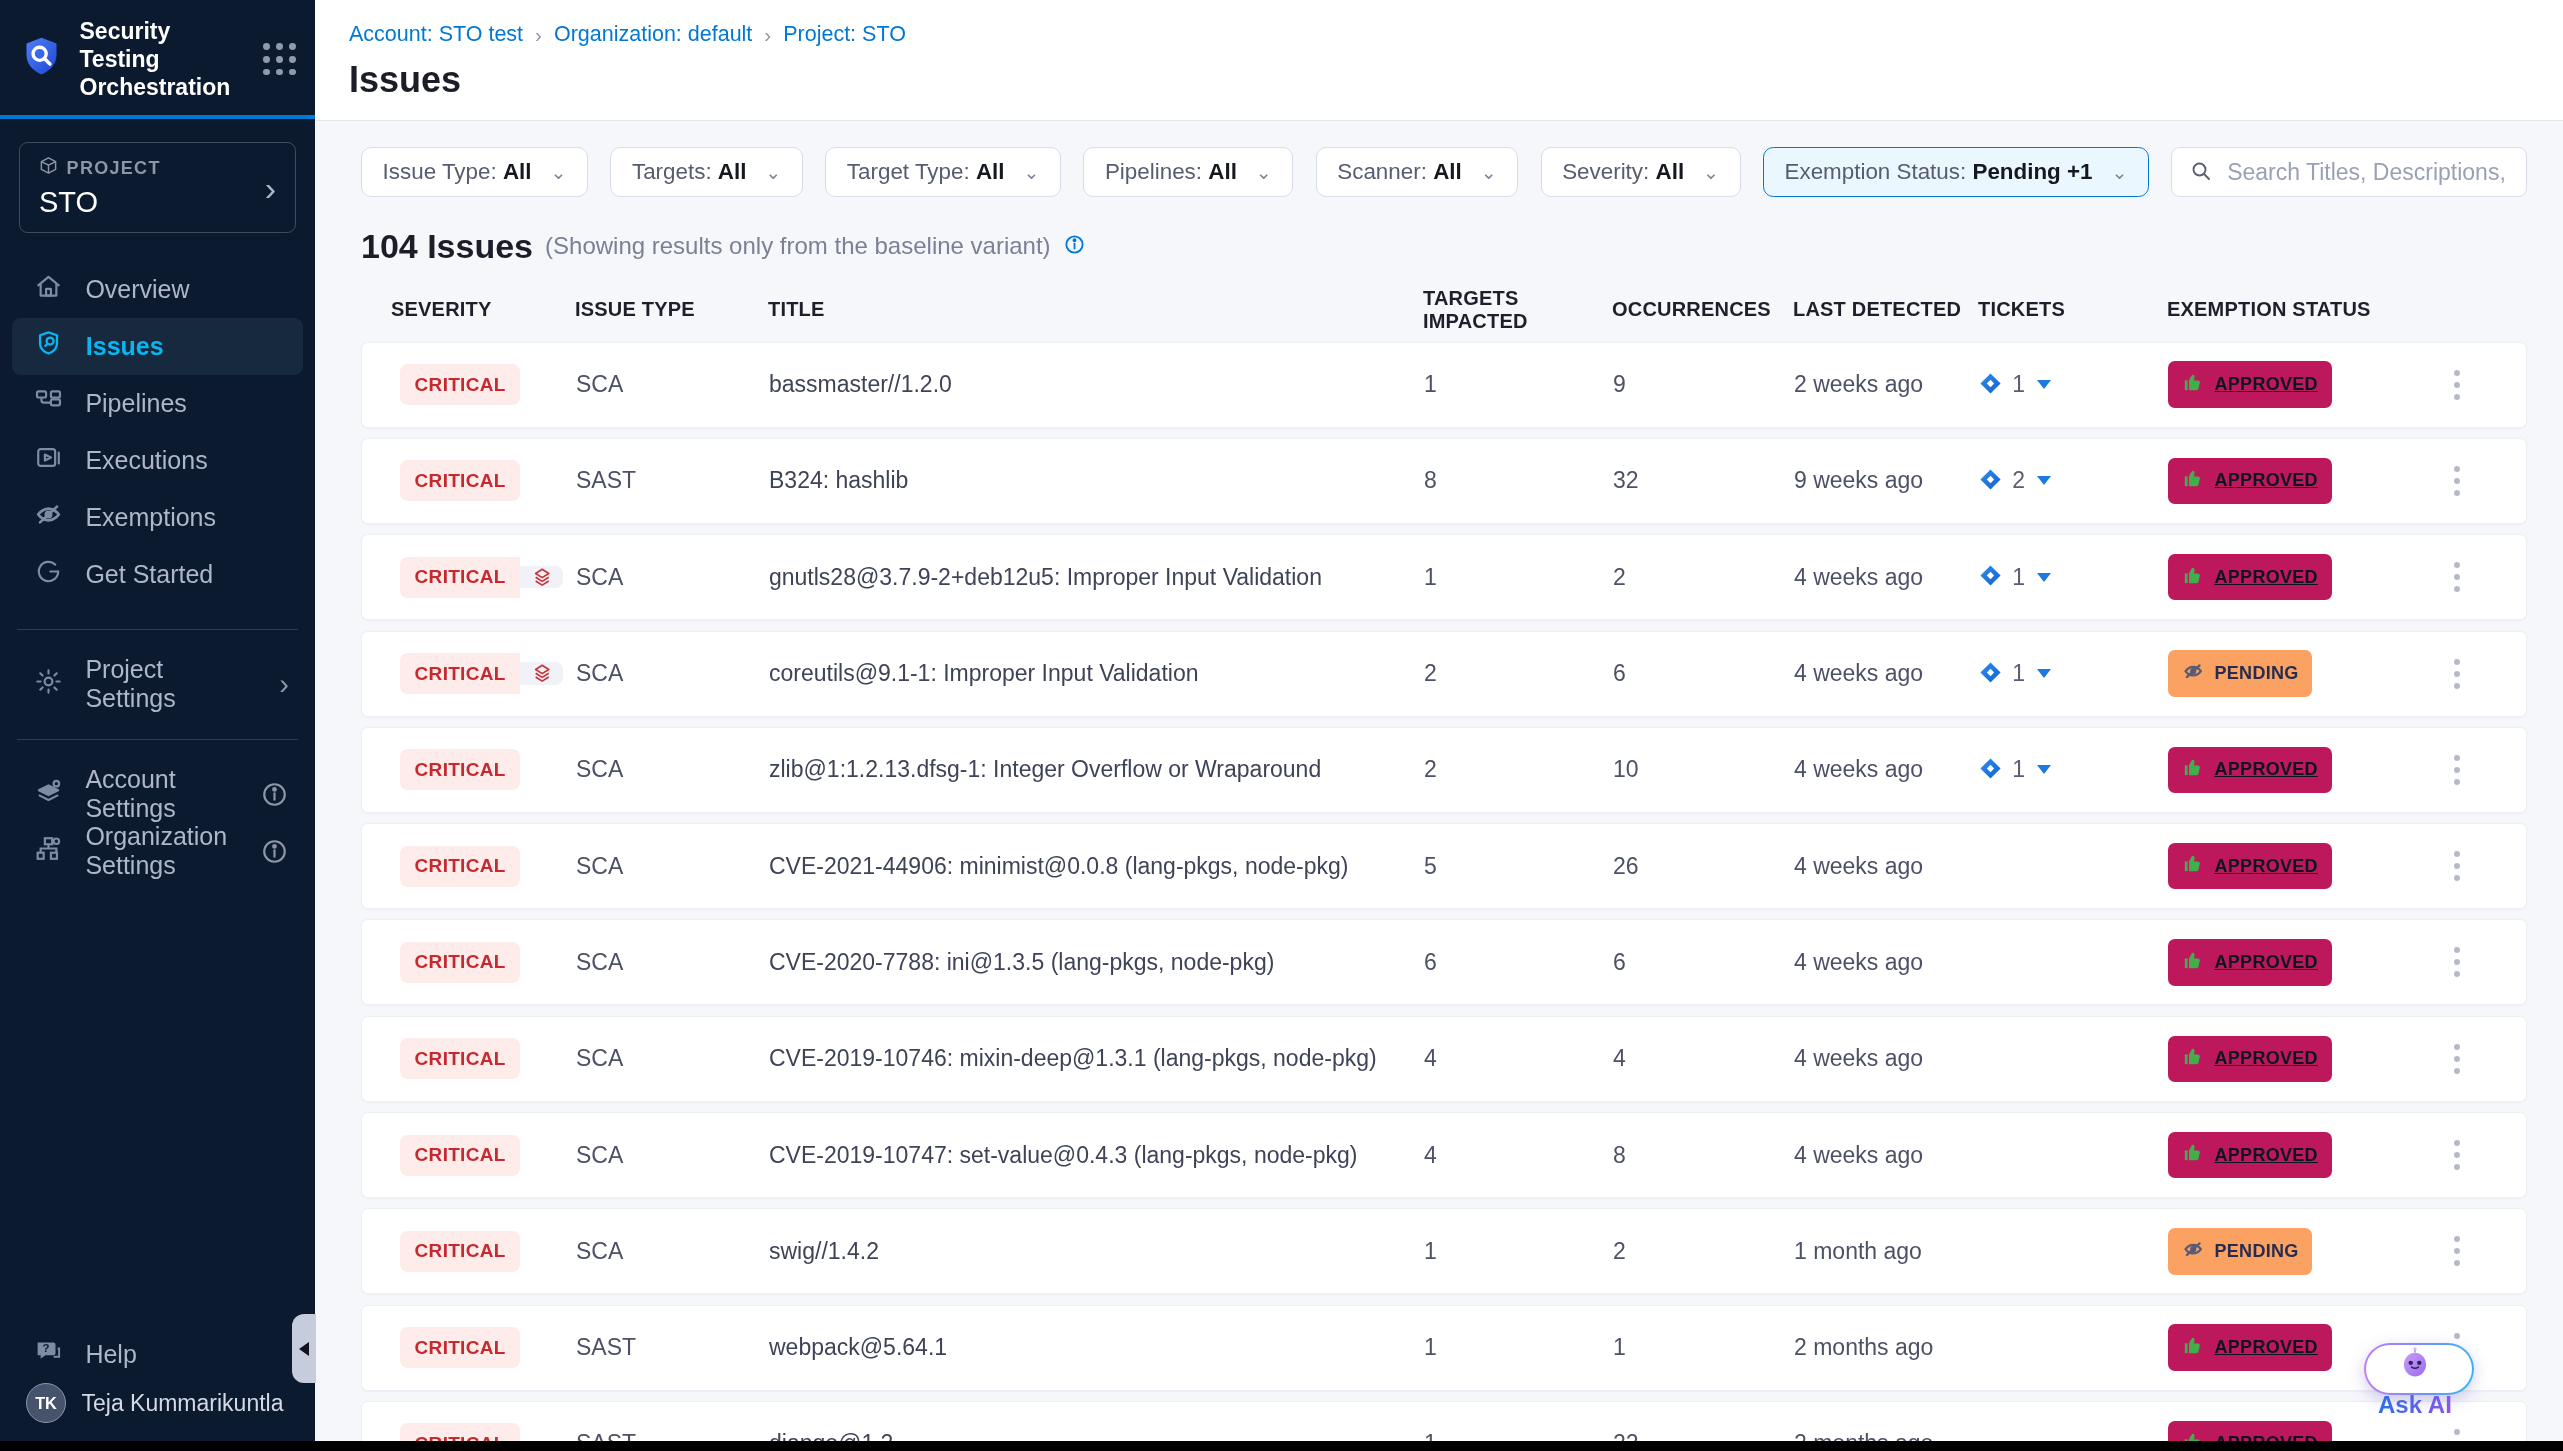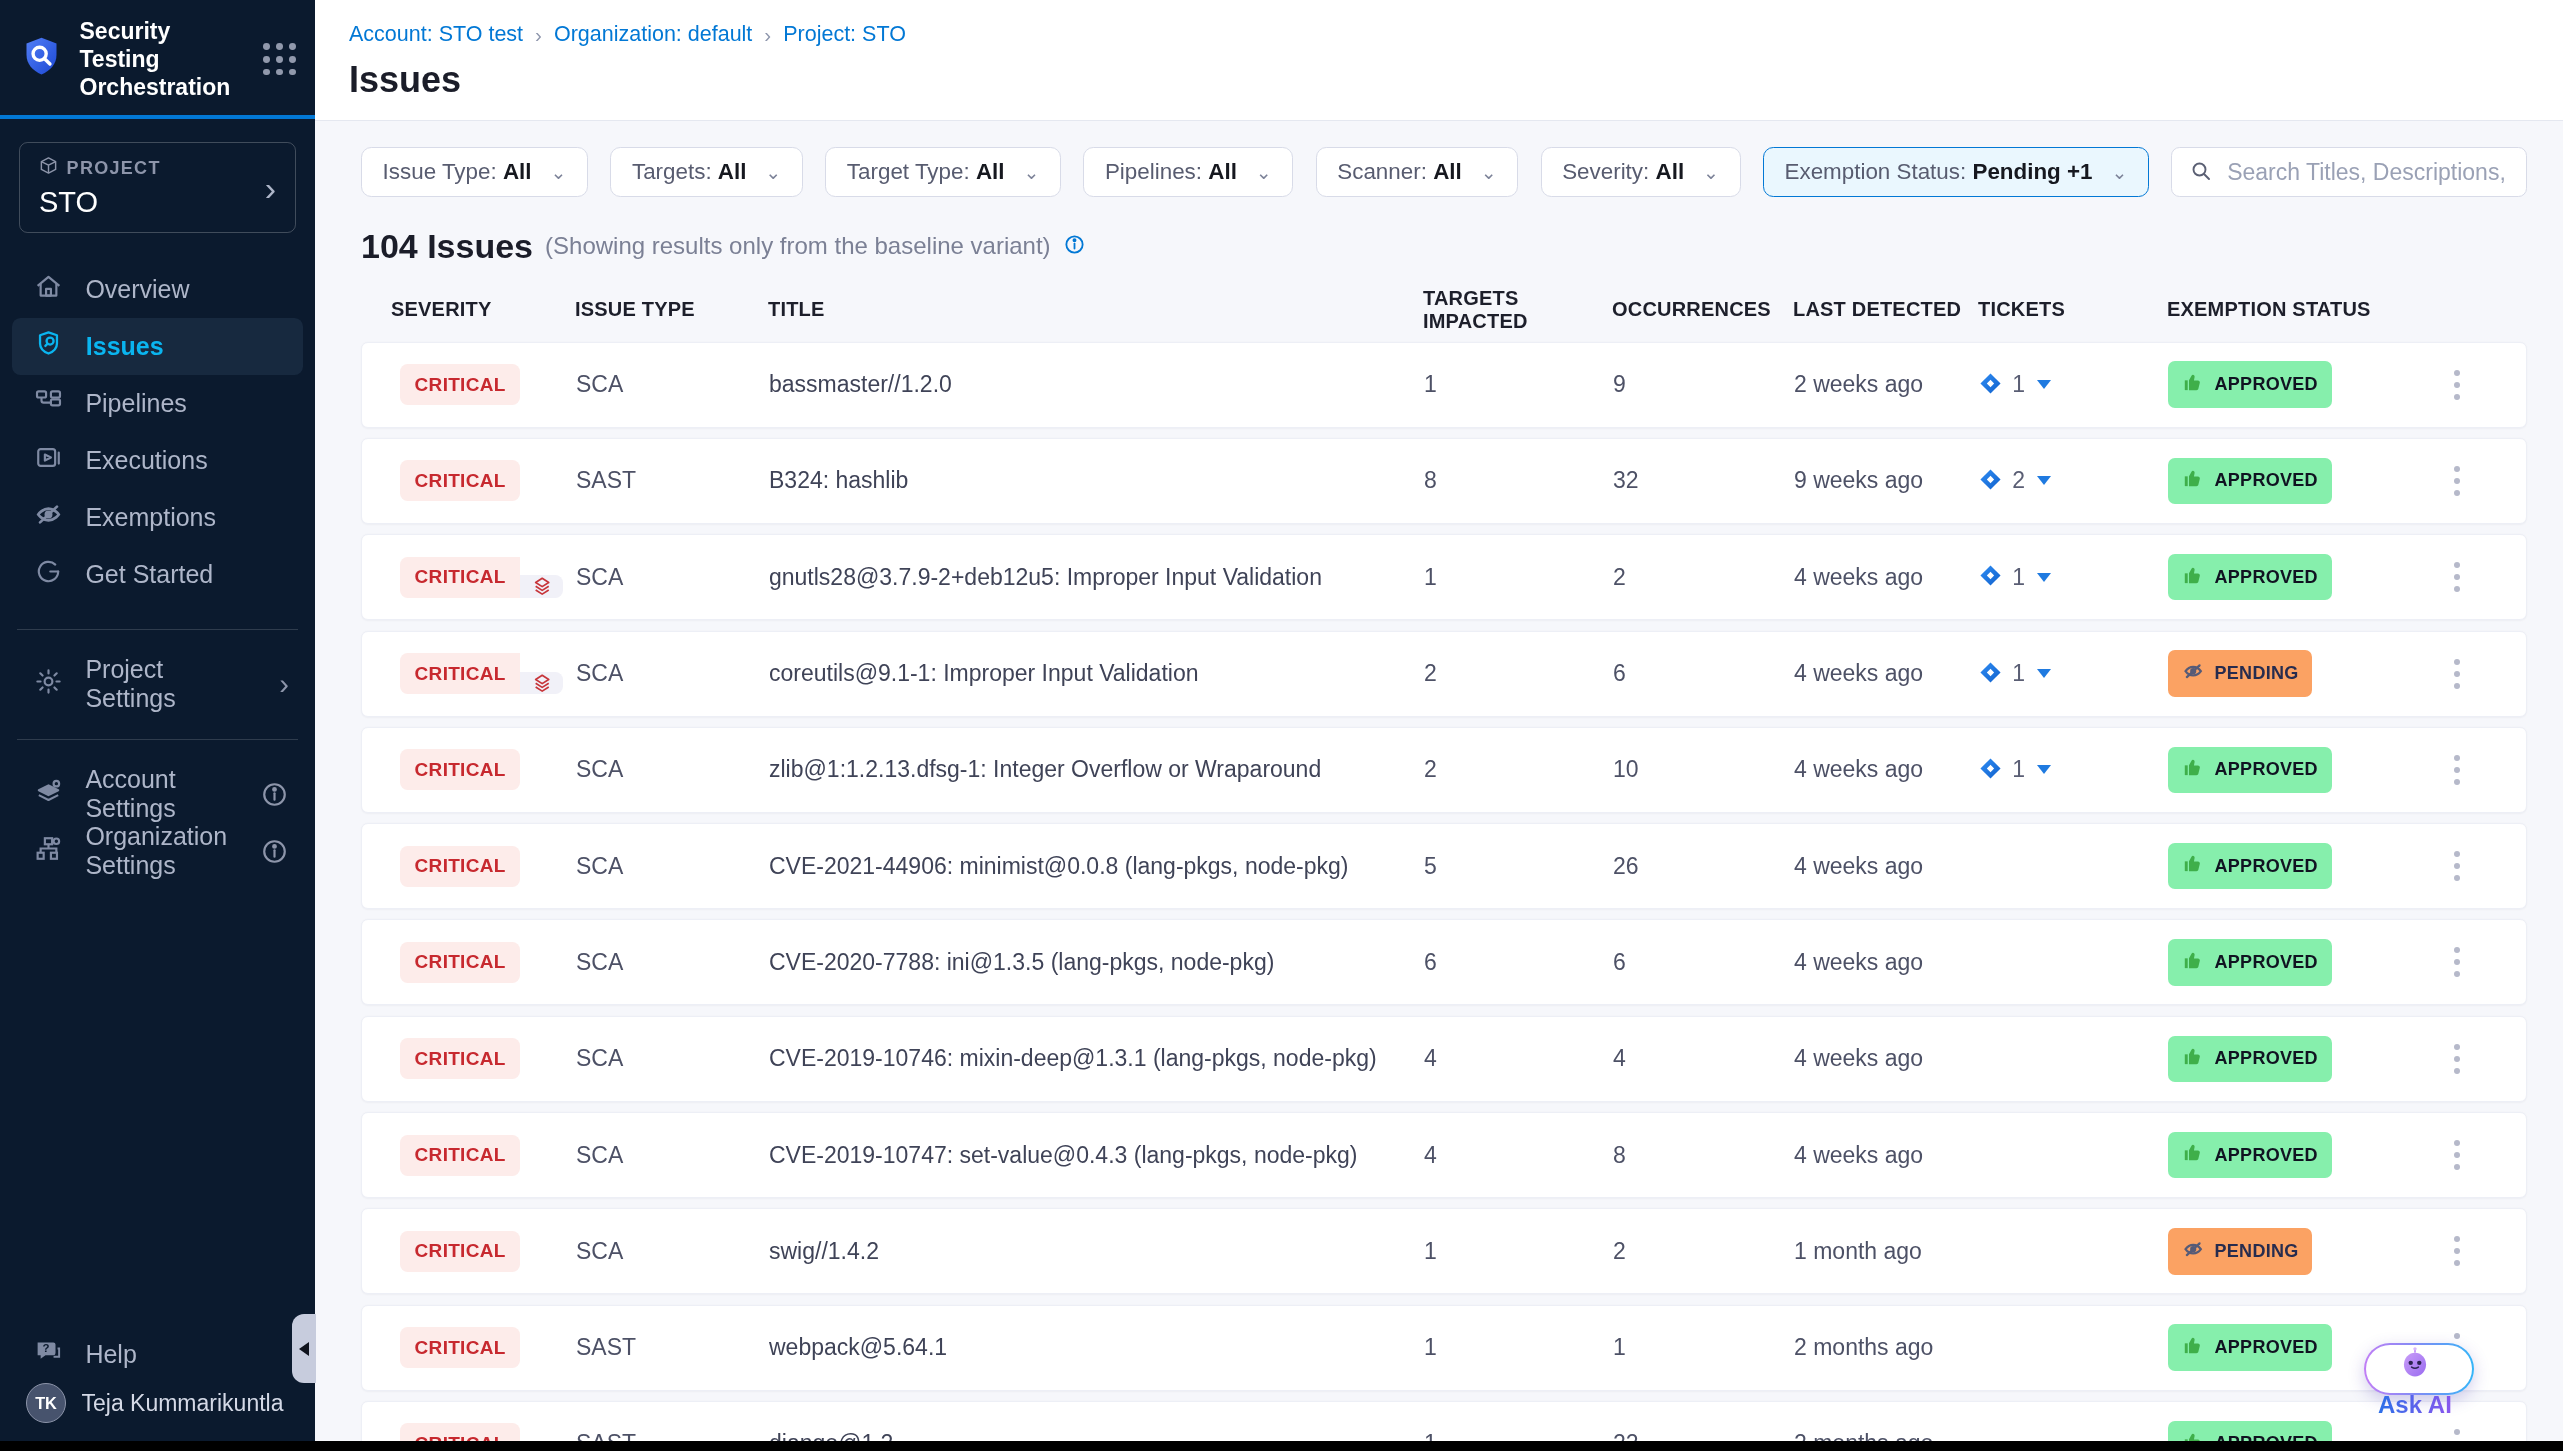--- a/index.html
+++ b/index.html
@@ -57,37 +57,37 @@
   .count-line { display:flex; align-items:center; gap:12px; padding:22.4px 36px 0 46px; }
   .count-strong { font-size:34px; font-weight:700; color:#1b1d29; }
   .count-note { font-size:24px; color:#7b8095; }
 
   .table-wrap { padding:0 36px 0 46px; margin-top:12px; }
   .grid-row { display:grid; grid-template-columns:184px 193px 655px 189px 181px 185px 189px 249px 1fr; align-items:center; padding:0 30px; }
   .thead { height:64px; }
   .th { font-size:20px; font-weight:700; color:#1d1f2b; letter-spacing:0.2px; }
   .card { background:#fff; border:0.9px solid #edeff6; border-radius:6.9px; height:86px; margin-bottom:10.3px; box-shadow:0 0.9px 1.7px rgba(30,35,60,.04); cursor:pointer; }
 
-  .sev-badge { display:inline-flex; align-items:flex-end;padding-left:8px; }
+  .sev-badge { display:inline-flex; align-items:center;padding-left:8px; }
   .sev-main { background:#fdecea; color:#c7292f; font-weight:700; font-size:19px; letter-spacing:0.3px; padding:9.5px 14.6px; border-radius:7.7px; }
   .sev-badge.has-layers .sev-main { border-radius:7.7px 0 0 7.7px; }
   .sev-extra { background:#f1f1f8; border-radius:0 7.7px 7.7px 0; display:flex; align-items:center; padding:0 10.3px; }
   .sev-extra svg { width:22.4px; height:22.4px; }
 
   .cell-type, .cell-num, .cell-last { font-size:23px; color:#4d5166; }
   .cell-title { font-size:23px; color:#3f4357; padding-right:20.6px; white-space:nowrap; overflow:hidden; text-overflow:ellipsis; }
 
   .ticket { display:flex; align-items:center; gap:10.3px; cursor:pointer; }
   .ticket svg { width:23px; height:23px; }
   .ticket .t-count { font-size:23px; color:#5a5e74; }
   .ticket .t-caret { width:0; height:0; border-left:7.7px solid transparent; border-right:7.7px solid transparent; border-top:9.5px solid #1f7ae0; margin-left:1.7px; }
 
   .status-badge { display:inline-flex; align-items:center; gap:10.3px; font-weight:700; font-size:18px; letter-spacing:0.3px; padding:9.5px 13.8px; border-radius:6.9px; }
   .status-badge svg { width:22.4px; height:22.4px; }
-  .badge-approved { background:#86efac; color:#101321; }
+  .badge-approved { background:#be185d; color:#101321;text-decoration:underline; }
   .badge-pending { background:#fba263; color:#272c4e; }
 
   .kebab { justify-self:center; display:flex; flex-direction:column; gap:6px; cursor:pointer; padding:5.2px; }
   .kebab i { width:6px; height:6px; border-radius:50%; background:#b6b9ca; }
 
   .ask-ai { position:absolute; left:2364px; top:1343px; height:52px; padding:0 20.6px 0 12px; border-radius:859px; display:flex; align-items:center; gap:8.6px; cursor:pointer; border:2.6px solid transparent; background:linear-gradient(#fff,#fff) padding-box, linear-gradient(90deg,#c17ef5,#7d8df5,#35b5f8) border-box; box-shadow:0 5.2px 15.5px rgba(80,60,180,.25); z-index:6;flex-direction:column; }
   .ask-ai-label { font-size:24px; font-weight:700; background:linear-gradient(90deg,#2b6fe8,#8a56ee); -webkit-background-clip:text; background-clip:text; color:transparent; }
   .ask-ai svg { width:34px; height:34px; }
 
   .bottom-bar { position:absolute; left:0; bottom:0; width:100%; height:11.2px; background:#000; z-index:7; }

